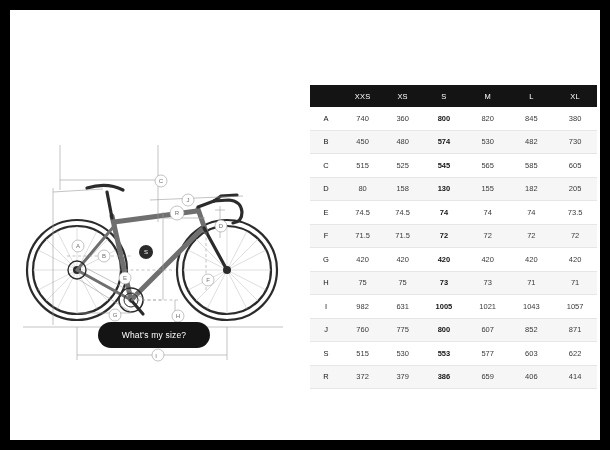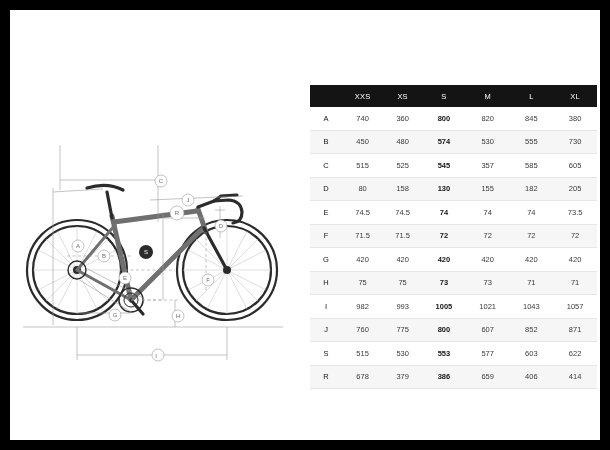--- a/index.html
+++ b/index.html
@@ -258,20 +258,21 @@
         <text class="lbl" x="193" y="212.2" text-anchor="middle">F</text>
         <text class="lbl" x="110" y="210.2" text-anchor="middle">E</text>
         <text class="lbl" x="100" y="247.2" text-anchor="middle">G</text>
         <text class="lbl" x="163" y="248.2" text-anchor="middle">H</text>
         <text class="lbl-d" x="131" y="184.4" text-anchor="middle">S</text>
         <text class="lbl" x="162" y="145.4" text-anchor="middle">R</text>
       </g>
     </svg>
   </div>
 
+  <button class="size-btn">What's my size?</button>
 
   <div class="table-wrap">
     <table class="geo">
       <thead>
         <tr>
           <th class="corner"></th>
           <th>XXS</th>
           <th>XS</th>
           <th>S</th>
           <th>M</th>
@@ -288,29 +289,29 @@
           <td>820</td>
           <td>845</td>
           <td>380</td>
         </tr>
         <tr class="alt">
           <td class="rowlabel">B</td>
           <td>450</td>
           <td>480</td>
           <td class="highlight">574</td>
           <td>530</td>
-          <td>555</td>
+          <td>482</td>
           <td>730</td>
         </tr>
         <tr>
           <td class="rowlabel">C</td>
           <td>515</td>
           <td>525</td>
           <td class="highlight">545</td>
-          <td>357</td>
+          <td>565</td>
           <td>585</td>
           <td>605</td>
         </tr>
         <tr class="alt">
           <td class="rowlabel">D</td>
           <td>80</td>
           <td>158</td>
           <td class="highlight">130</td>
           <td>155</td>
           <td>182</td>
@@ -348,21 +349,21 @@
           <td>75</td>
           <td>75</td>
           <td class="highlight">73</td>
           <td>73</td>
           <td>71</td>
           <td>71</td>
         </tr>
         <tr>
           <td class="rowlabel">I</td>
           <td>982</td>
-          <td>993</td>
+          <td>631</td>
           <td class="highlight">1005</td>
           <td>1021</td>
           <td>1043</td>
           <td>1057</td>
         </tr>
         <tr class="alt">
           <td class="rowlabel">J</td>
           <td>760</td>
           <td>775</td>
           <td class="highlight">800</td>
@@ -374,21 +375,21 @@
           <td class="rowlabel">S</td>
           <td>515</td>
           <td>530</td>
           <td class="highlight">553</td>
           <td>577</td>
           <td>603</td>
           <td>622</td>
         </tr>
         <tr class="alt">
           <td class="rowlabel">R</td>
-          <td>678</td>
+          <td>372</td>
           <td>379</td>
           <td class="highlight">386</td>
           <td>659</td>
           <td>406</td>
           <td>414</td>
         </tr>
       </tbody>
     </table>
   </div>
 

